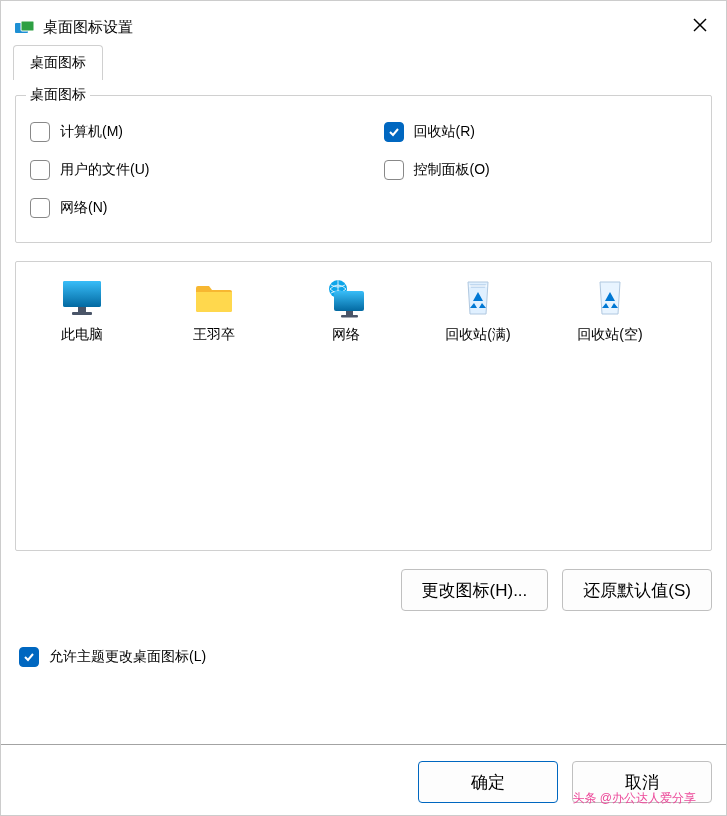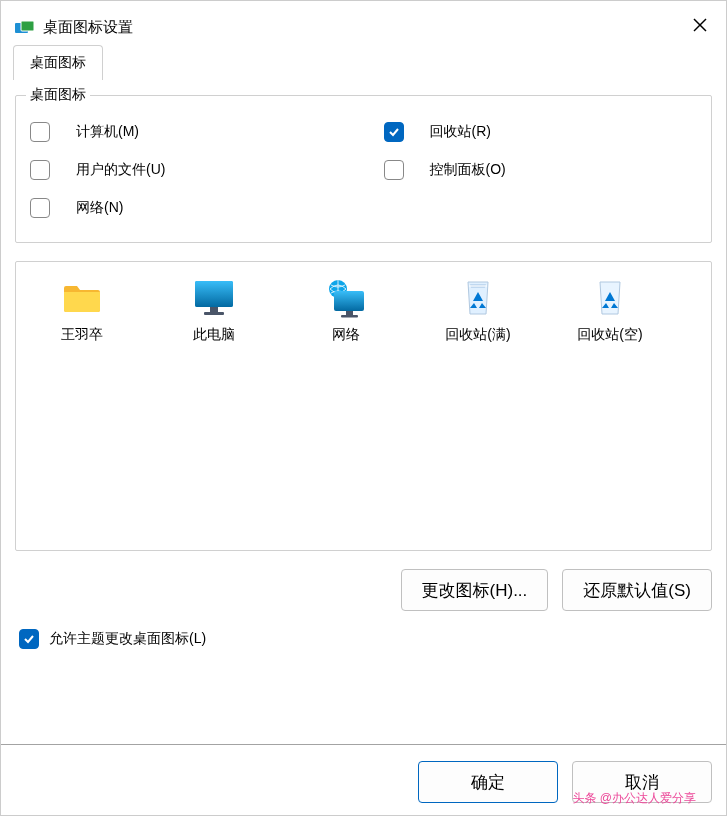--- a/index.html
+++ b/index.html
@@ -74,21 +74,21 @@
     }
     .check-grid {
       display: grid;
       grid-template-columns: 1fr 1fr;
       gap: 18px 40px;
       padding: 10px 0;
     }
     .check-row {
       display: flex;
       align-items: center;
-      gap: 26px;
+      gap: 10px;
       cursor: pointer;
     }
     .checkbox {
       width: 20px;
       height: 20px;
       border: 1.5px solid #888;
       border-radius: 4px;
       display: flex;
       align-items: center;
       justify-content: center;
@@ -147,21 +147,21 @@
       align-items: center;
       justify-content: center;
     }
     .btn.primary {
       border-color: #0067c0;
     }
     .allow-row {
       display: flex;
       align-items: center;
       gap: 10px;
-      margin-top: 18px;
+      margin-top: 36px;
       margin-left: 4px;
     }
     .footer {
       position: absolute;
       bottom: 12px;
       left: 0;
       width: 100%;
       border-top: 1px solid #a3a3a3;
       padding: 16px 14px 0 14px;
       display: flex;
@@ -238,42 +238,42 @@
           </span>
           <span>网络(N)</span>
         </div>
       </div>
     </div>
 
     <div class="icons-box">
       <div class="icon-item">
         <span class="icon-svg">
           <svg width="44" height="40" viewBox="0 0 44 40">
-            <path d="M4 10 L4 32 Q4 34 6 34 L38 34 Q40 34 40 32 L40 14 Q40 12 38 12 L20 12 L17 8 L6 8 Q4 8 4 10 Z" fill="#f7b731"></path>
-            <path d="M4 14 L40 14 L40 32 Q40 34 38 34 L6 34 Q4 34 4 32 Z" fill="#ffd84d"></path>
-          </svg>
-        </span>
-        <span class="icon-label">王羽卒</span>
-      </div>
-      <div class="icon-item">
-        <span class="icon-svg">
-          <svg width="44" height="40" viewBox="0 0 44 40">
             <rect x="3" y="3" width="38" height="26" rx="2" fill="#0ea5e9"></rect>
             <rect x="3" y="3" width="38" height="26" rx="2" fill="url(#g1)"></rect>
             <rect x="18" y="29" width="8" height="5" fill="#4a5568"></rect>
             <rect x="12" y="34" width="20" height="3" rx="1" fill="#4a5568"></rect>
             <defs>
                 <linearGradient id="g1" x1="0" y1="0" x2="0" y2="1">
                   <stop offset="0" stop-color="#38bdf8"></stop>
                   <stop offset="1" stop-color="#0369a1"></stop>
                 </linearGradient>
               </defs>
           </svg>
         </span>
         <span class="icon-label">此电脑</span>
+      </div>
+      <div class="icon-item">
+        <span class="icon-svg">
+          <svg width="44" height="40" viewBox="0 0 44 40">
+            <path d="M4 10 L4 32 Q4 34 6 34 L38 34 Q40 34 40 32 L40 14 Q40 12 38 12 L20 12 L17 8 L6 8 Q4 8 4 10 Z" fill="#f7b731"></path>
+            <path d="M4 14 L40 14 L40 32 Q40 34 38 34 L6 34 Q4 34 4 32 Z" fill="#ffd84d"></path>
+          </svg>
+        </span>
+        <span class="icon-label">王羽卒</span>
       </div>
       <div class="icon-item">
         <span class="icon-svg">
           <svg width="44" height="40" viewBox="0 0 44 40">
             <circle cx="14" cy="11" r="9" fill="#0ea5e9"></circle>
             <path d="M6 11 Q14 3 22 11 M6 11 Q14 19 22 11 M14 2 L14 20 M7 7 Q14 11 21 7 M7 15 Q14 11 21 15" stroke="#fff" stroke-width="0.8" fill="none"></path>
             <rect x="10" y="13" width="30" height="20" rx="2" fill="url(#g2)"></rect>
             <rect x="22" y="33" width="7" height="4" fill="#4a5568"></rect>
             <rect x="17" y="37" width="17" height="2.5" rx="1" fill="#4a5568"></rect>
             <defs>

